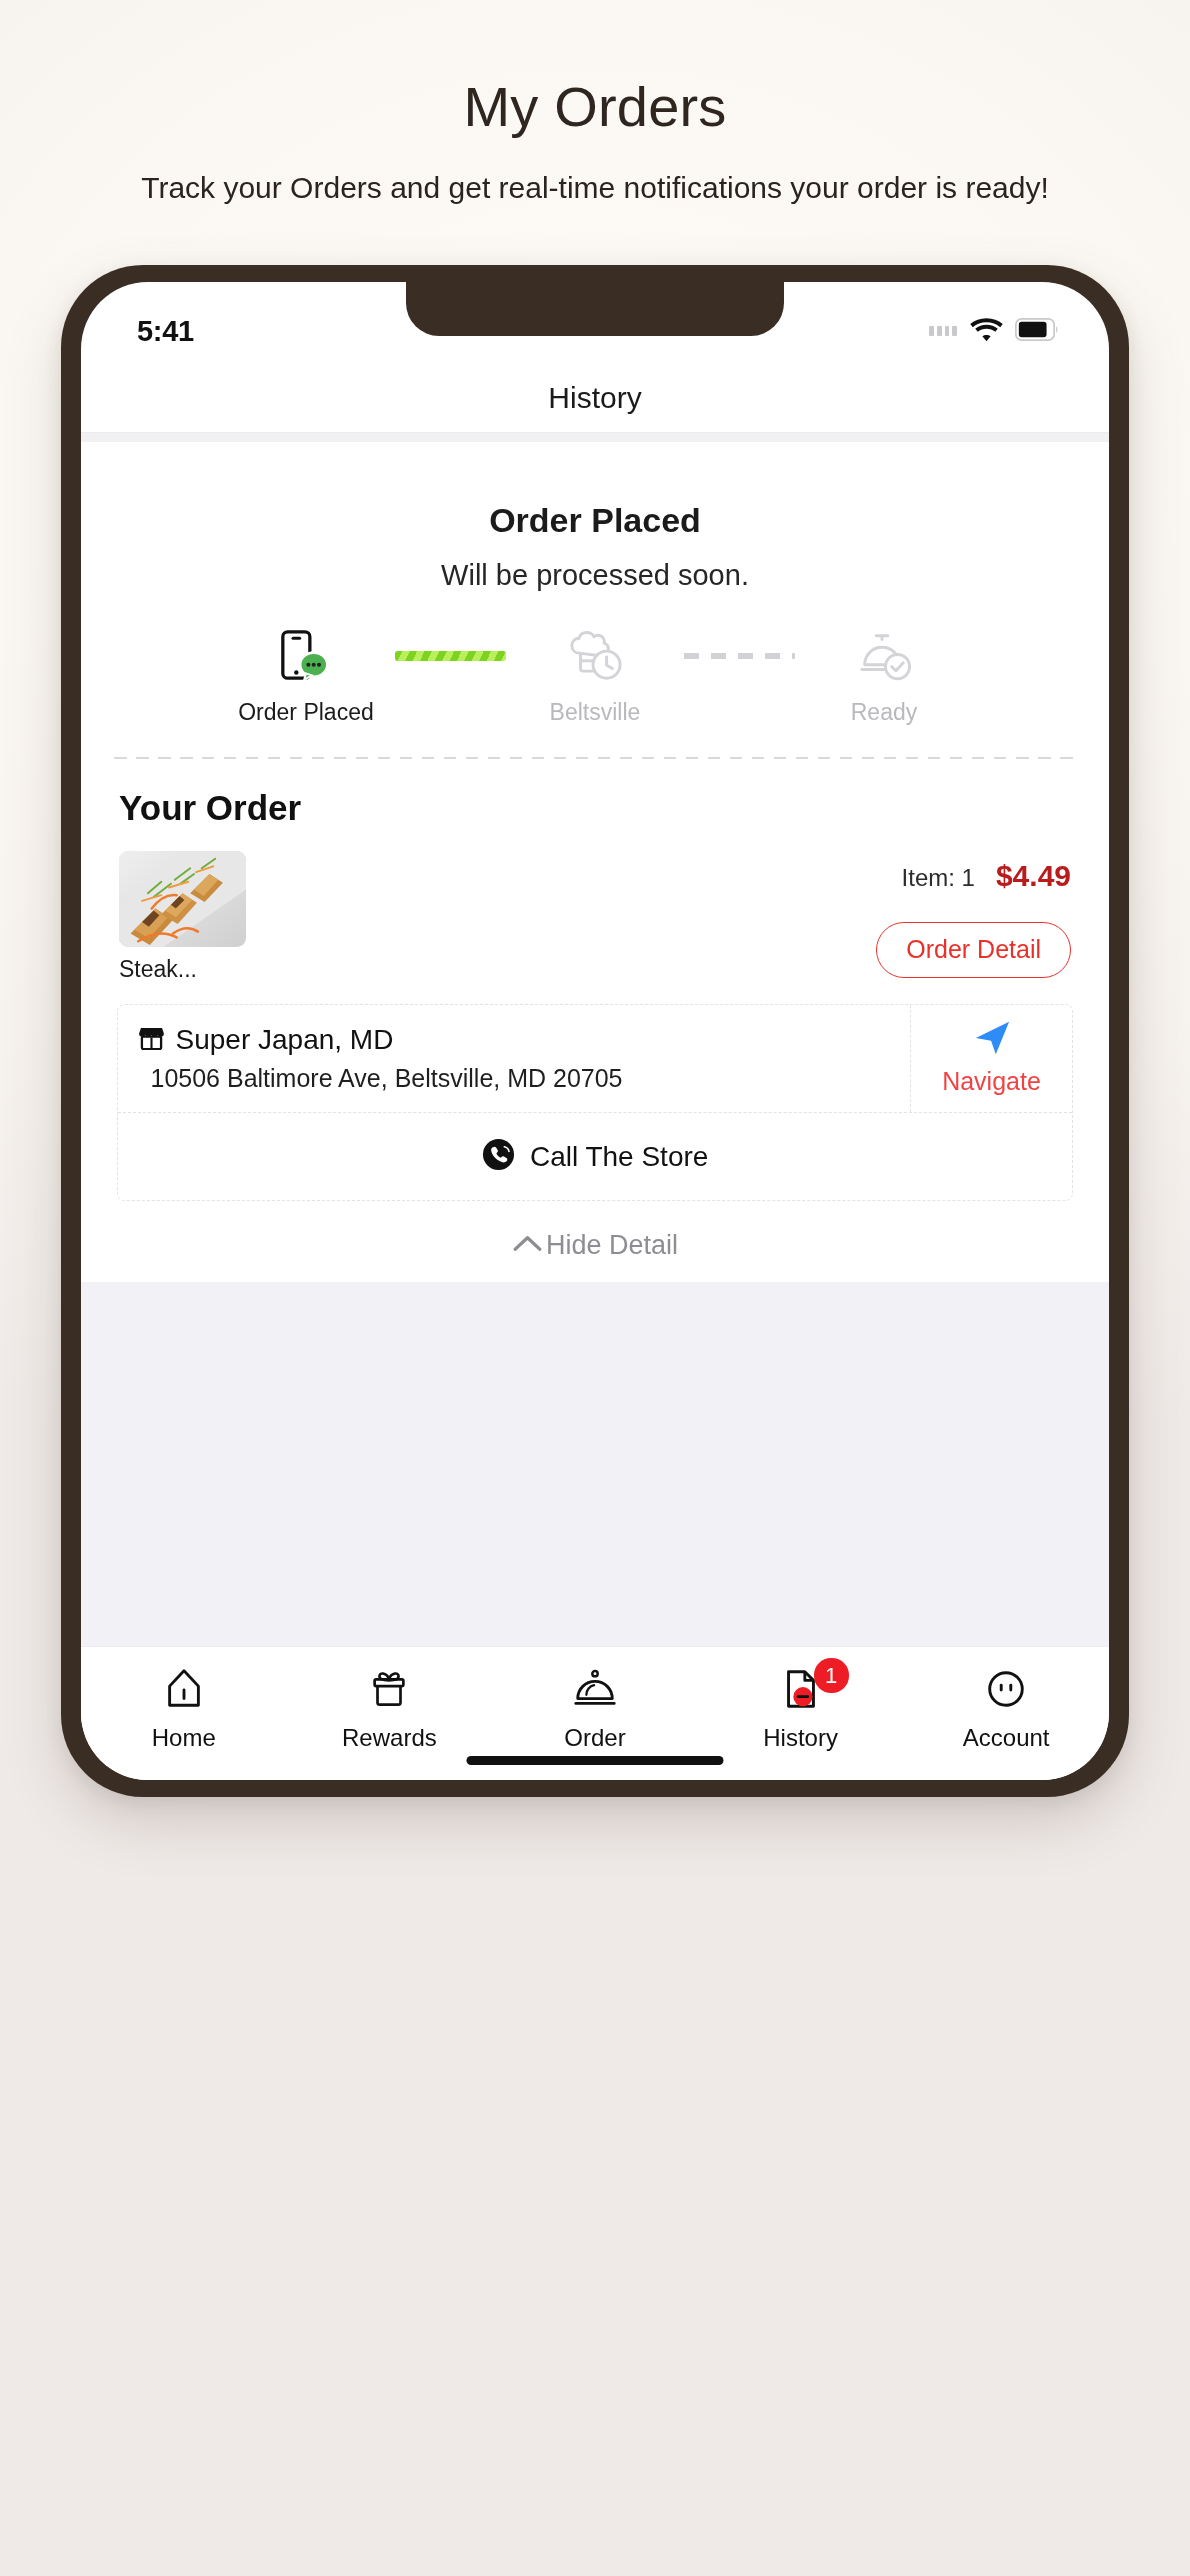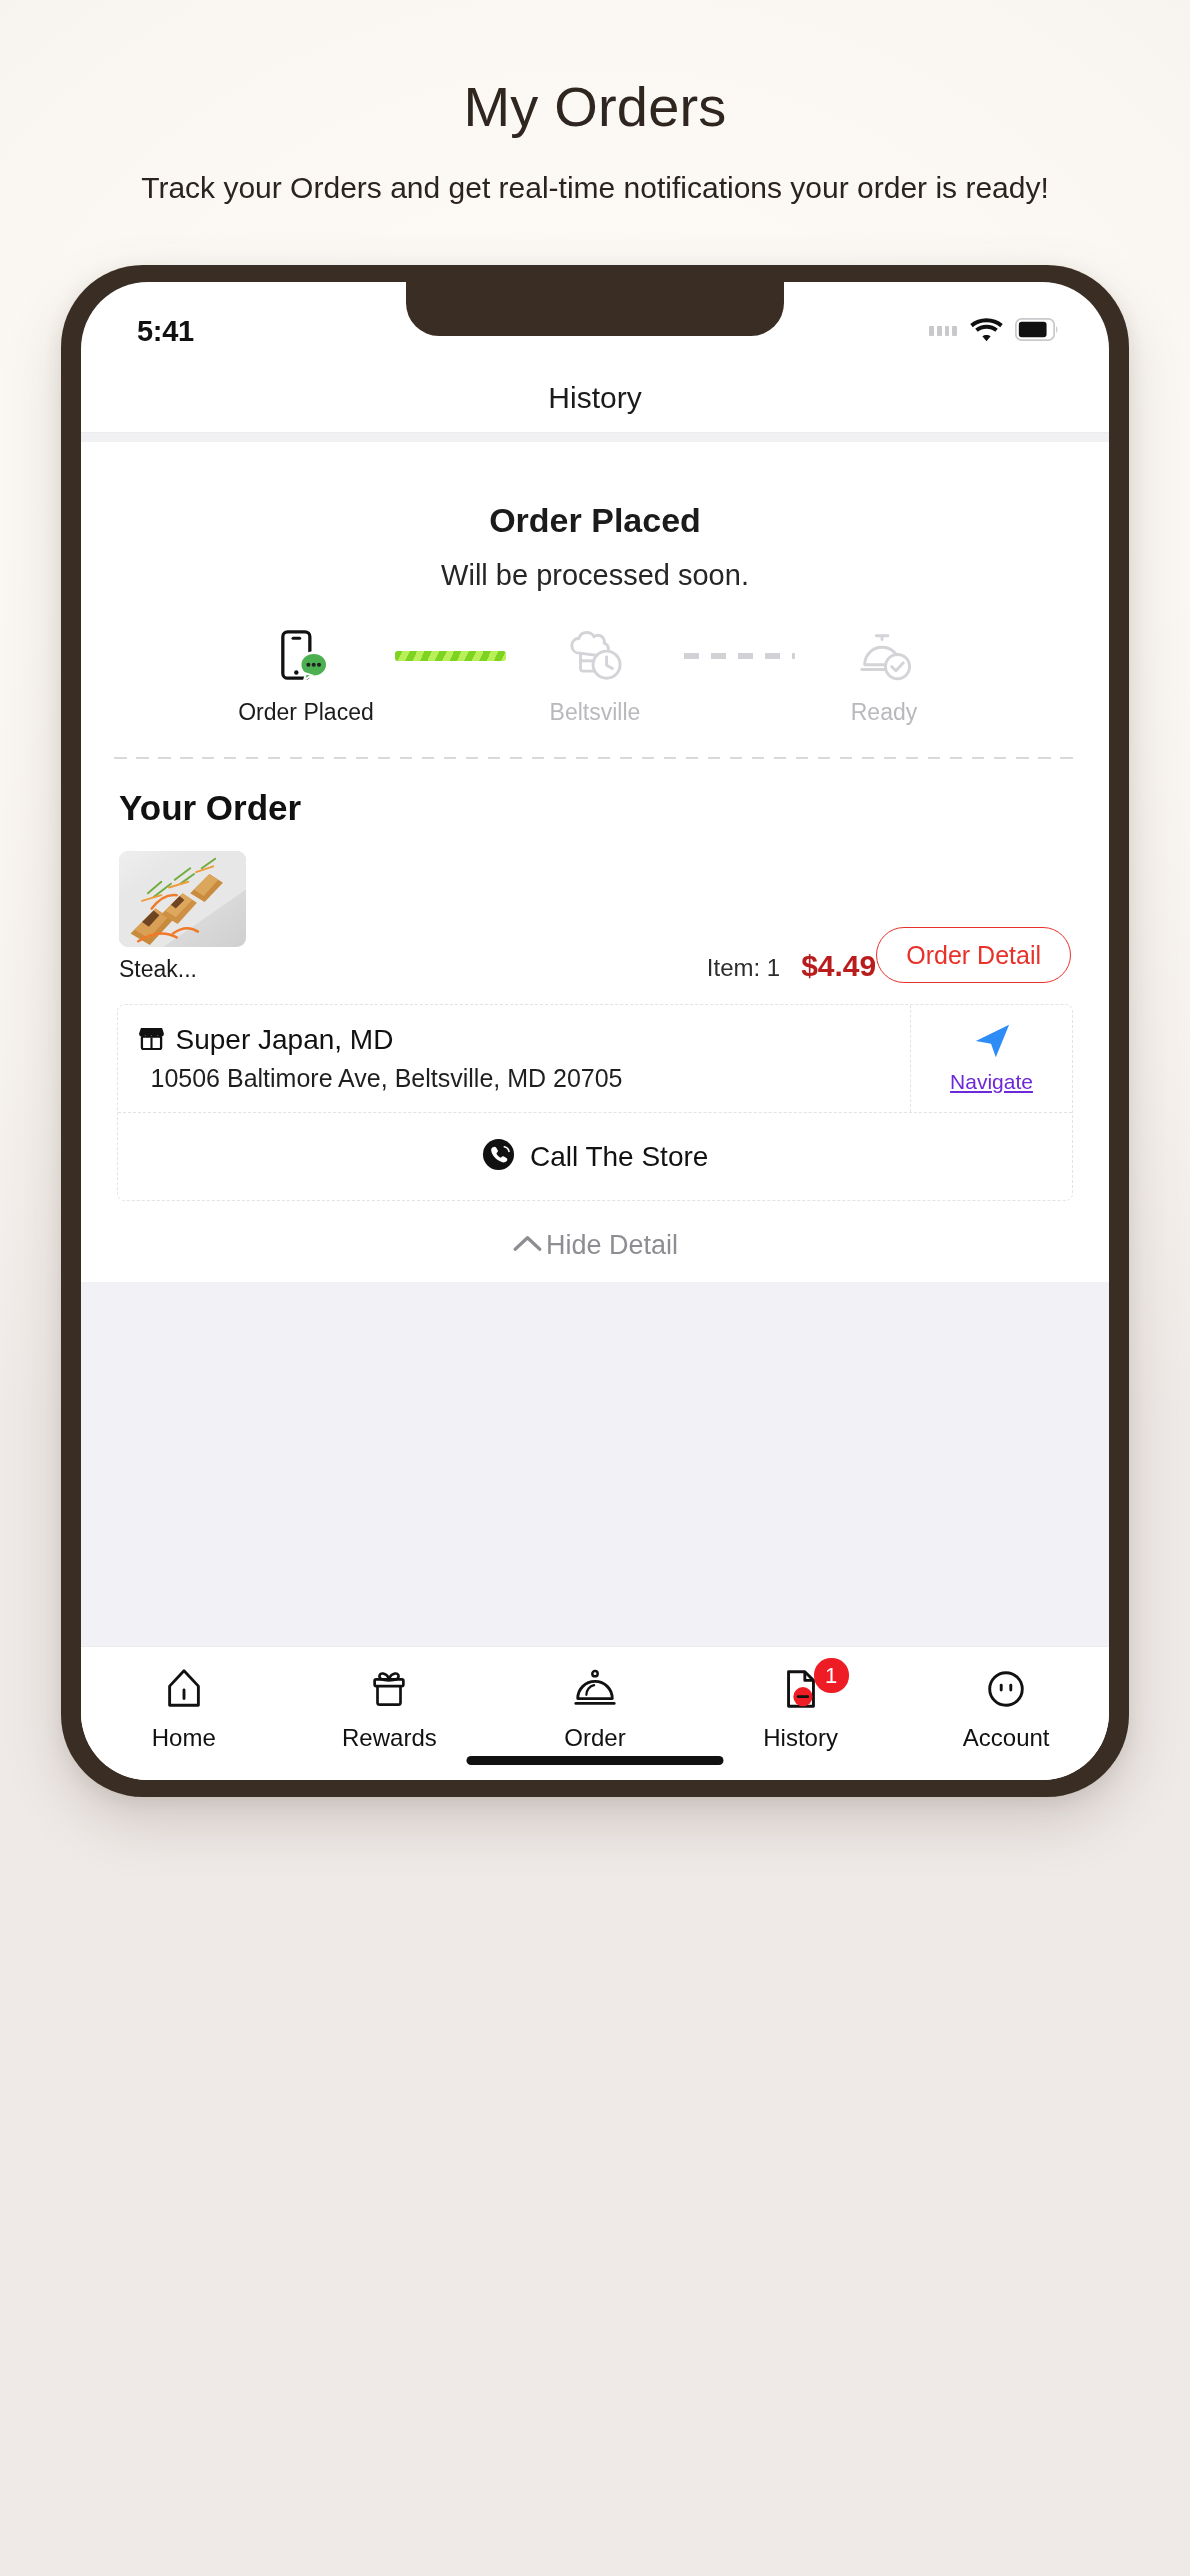--- a/index.html
+++ b/index.html
@@ -236,23 +236,24 @@
     background: #dfdcd8;
   }
   .food-name {
     margin-top: 9.6px;
     font-size: 23px;
     color: #1b1b1b;
     white-space: nowrap;
   }
   .price-col {
     display: flex;
-    flex-direction: row;
+    flex-direction: column;
     align-items: flex-end;
     padding-top: 7.7px;
+    gap: 8px;
   }
   .price-line {
     display: flex;
     align-items: baseline;
     gap: 21px;
   }
   .item-count { font-size: 24px; color: #2c2c2c; }
   .item-price { font-size: 30px; font-weight: 700; color: #b91c1c; }
   .detail-btn {
     margin-top: 21px;
@@ -296,23 +297,22 @@
   .navigate-cell {
     flex: 0 0 161px;
     display: flex;
     flex-direction: column;
     align-items: center;
     justify-content: center;
     gap: 5.8px;
     padding: 7.7px 0 9.6px 0;
   }
   .navigate-label {
-    font-size: 21px;
-    color: #6d28d9;
-    text-decoration: underline;
+    font-size: 25px;
+    color: #ef4444;
   }
   .call-row {
     border-top: 1.9px dashed #e3e3e7;
     display: flex;
     align-items: center;
     justify-content: center;
     gap: 15.3px;
     padding: 25px 0;
   }
   .call-label { font-size: 28px; color: #111; }

